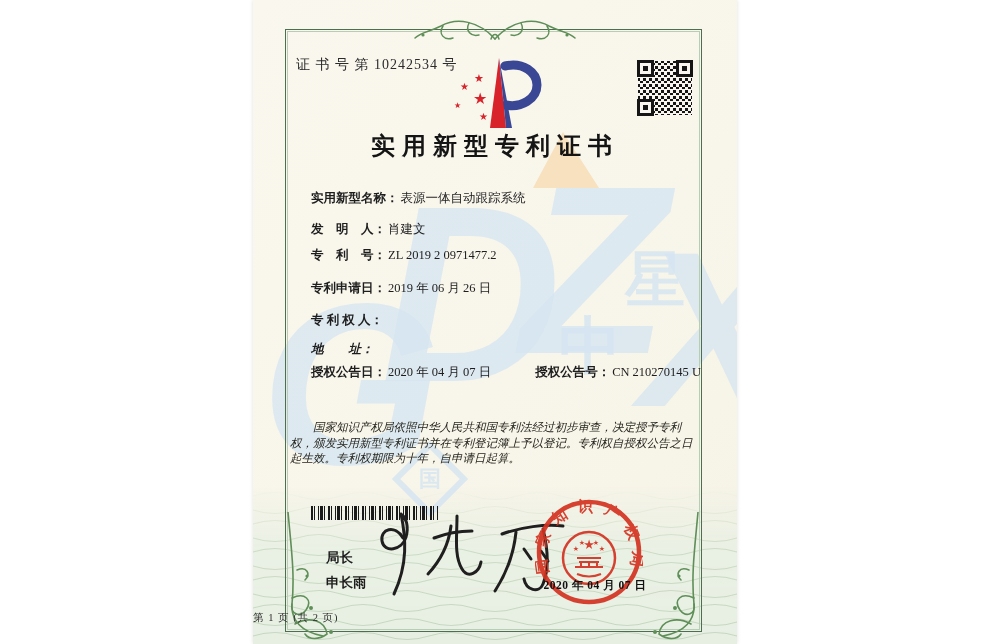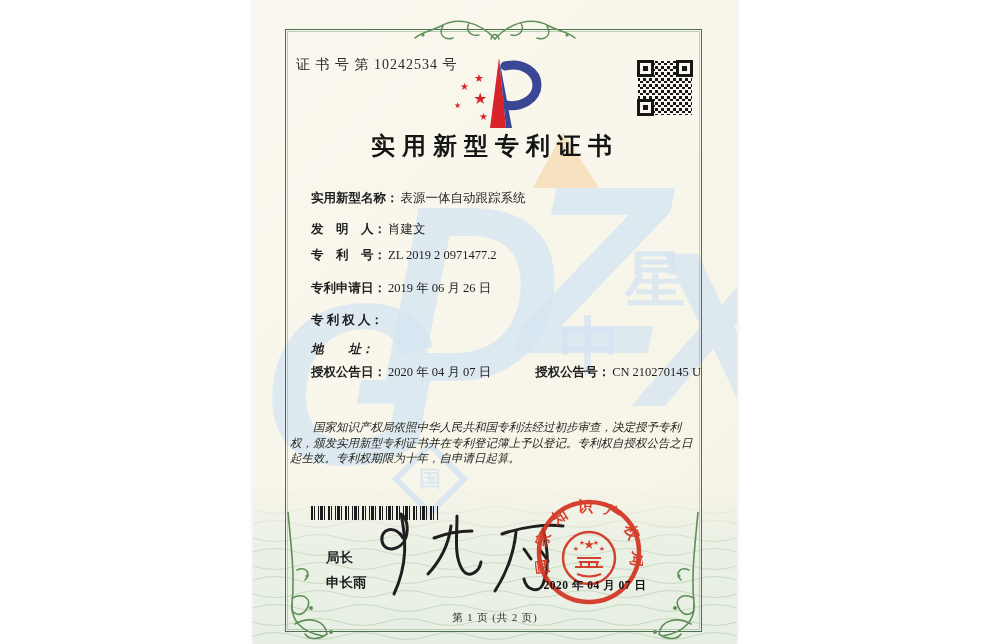--- a/index.html
+++ b/index.html
@@ -51,21 +51,21 @@
            background:repeating-linear-gradient(90deg,
              #1a1a1a 0 2px,transparent 2px 3px,#1a1a1a 3px 4px,transparent 4px 7px,
              #1a1a1a 7px 8px,transparent 8px 9px,#1a1a1a 9px 12px,transparent 12px 13px,
              #1a1a1a 13px 14px,transparent 14px 17px);}
   .signer{position:absolute;left:73px;top:545px;font-family:"Liberation Sans",sans-serif;
           font-weight:bold;font-size:13.5px;color:#1c1c1c;line-height:25px;}
   .signature{position:absolute;left:112px;top:506px;}
   .seal{position:absolute;left:282px;top:498px;}
   .seal-date{position:absolute;left:284px;top:578px;width:116px;font-size:11.5px;font-weight:bold;
              letter-spacing:.5px;color:#111;text-align:center;}
-  .footer{position:absolute;left:0;top:611px;width:100%;text-align:center;font-size:10.5px;
+  .footer{position:absolute;left:0;top:611px;width:100%;font-size:10.5px;
           color:#2b2b2b;letter-spacing:1px;}
 </style>
 </head>
 <body>
 
 <div id="stage">
   <div class="page">
 
     <svg class="band" width="484" height="158" viewBox="0 0 484 158" preserveAspectRatio="none" aria-hidden="true">
       <defs>

